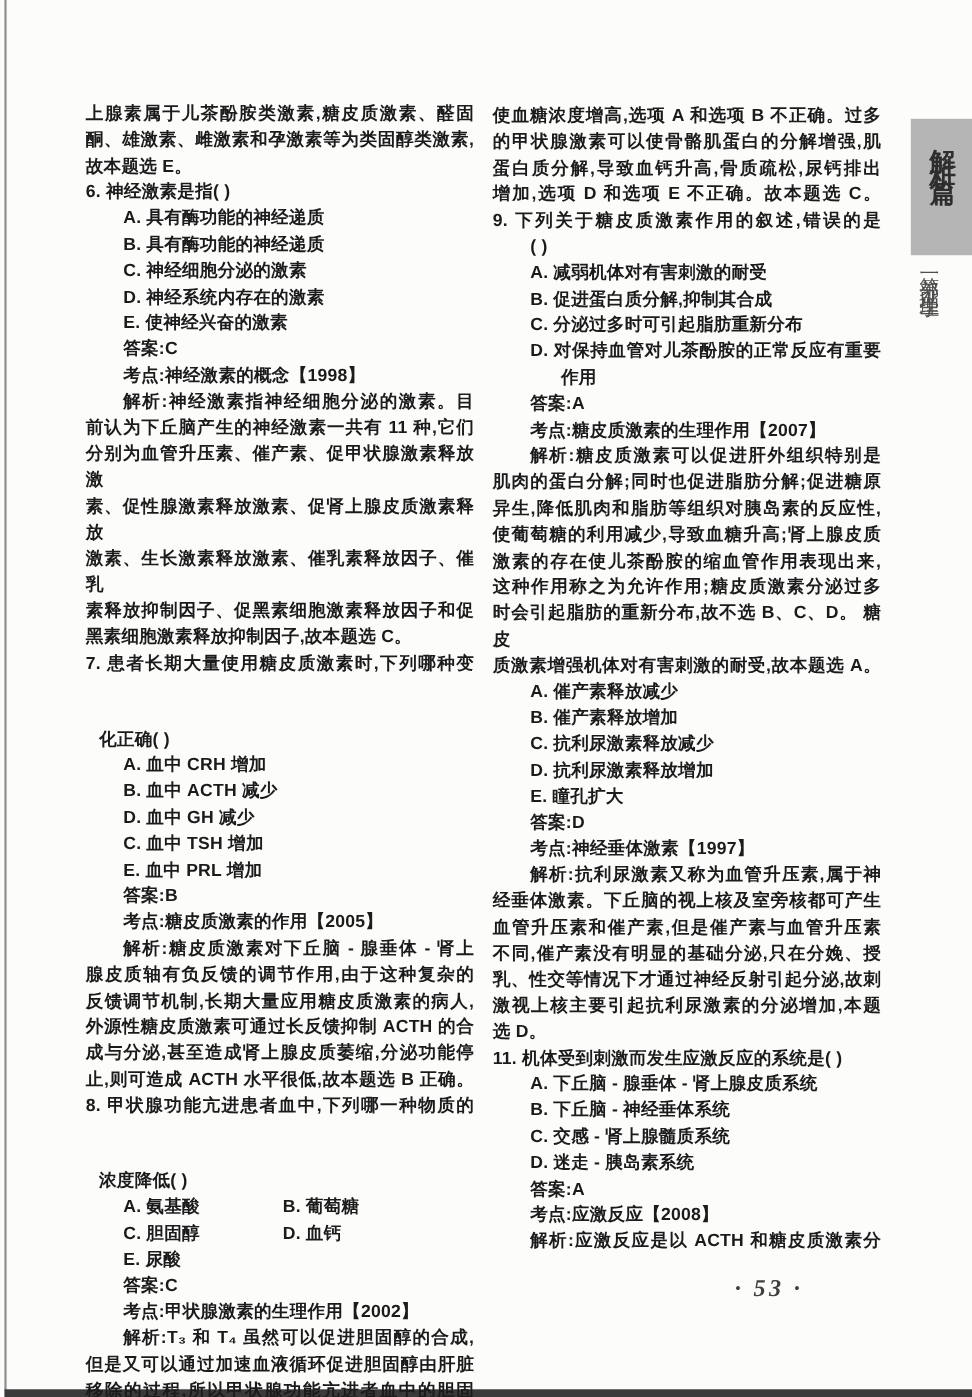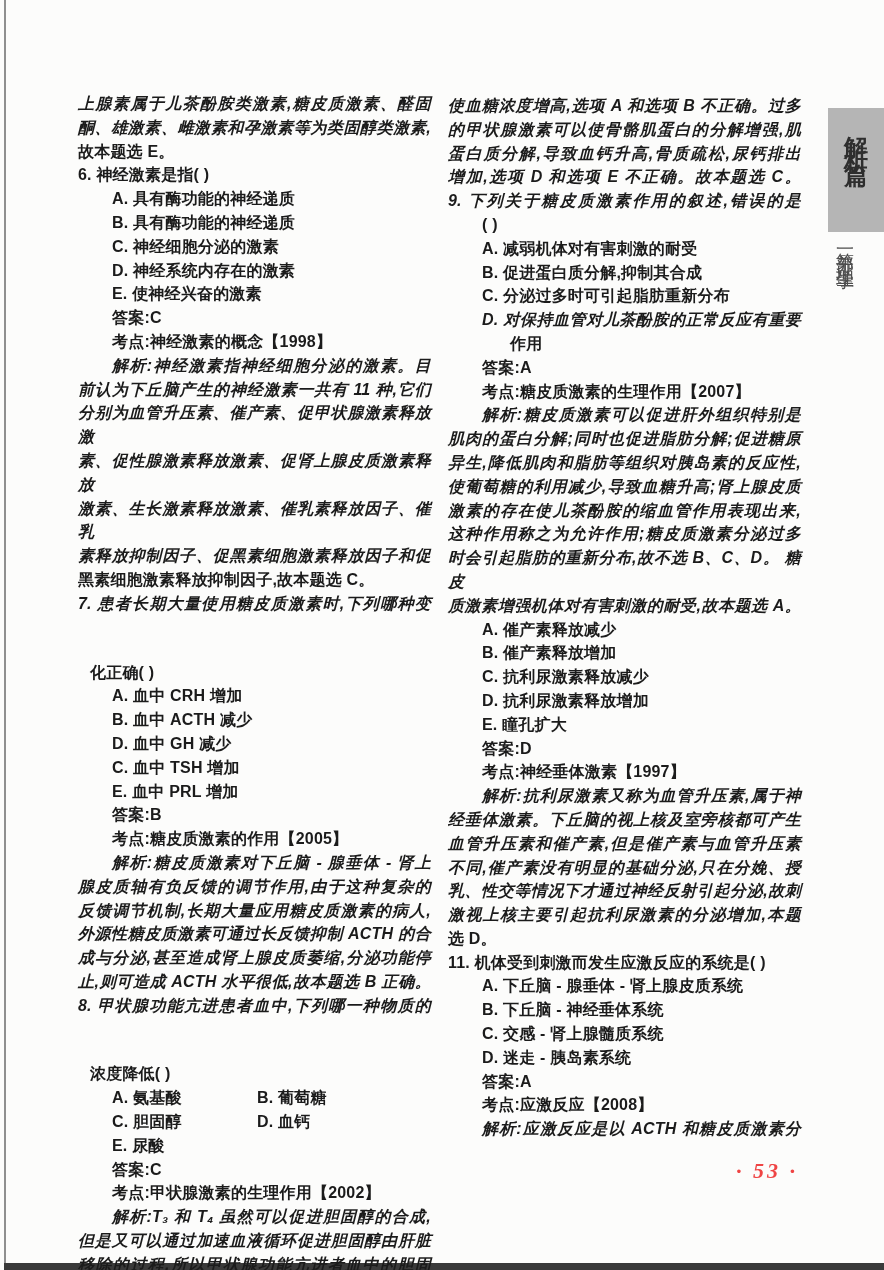--- a/index.html
+++ b/index.html
@@ -24,21 +24,21 @@
     position: absolute;
     width: 353px;
     font-size: 16px;
     line-height: 23.8px;
     font-weight: bold;
     letter-spacing: 0.2px;
   }
   .col-left  { left: 78px;  top: 92px; }
   .col-right { left: 448px; top: 94px; }
   .tline { min-height: 23.8px; }
-  .tline.just { text-align: justify; text-align-last: justify; font-style: italic; }
+  .tline.just { text-align: justify; text-align-last: justify; }
   .ind1 { padding-left: 12px; margin-top: 45px; }
   .ind2 { padding-left: 34px; }
   .ind3 { padding-left: 62px; }
   .c2a { display: inline-block; width: 145px; }
   .side-tab {
     position: absolute; left: 828px; top: 108px; width: 56px; height: 124px;
     background: #b5b5b5;
     display: flex; justify-content: center;
   }
   .side-tab span {
@@ -47,24 +47,24 @@
     letter-spacing: 14px; padding-top: 9px;
   }
   .side-section {
     position: absolute; left: 833px; top: 238px;
     writing-mode: vertical-rl;
     font-family: "Liberation Serif", serif;
     font-size: 18px; color: #4e4e4e; letter-spacing: 1px;
   }
   .side-section .subject { padding-top: 13px; }
   .page-num {
-    position: absolute; left: 736px; top: 1158px;
+    position: absolute; left: 668px; top: 1158px;
     font-family: "Liberation Serif", serif;
     font-style: italic; font-weight: bold;
-    font-size: 22px; color: #ef4444; letter-spacing: 3px;
+    font-size: 22px; color: #404040; letter-spacing: 3px;
   }
 </style>
 </head>
 <body>
 
 <div class="page">
   <div class="border-left"></div>
   <div class="border-bottom"></div>
 
   <div class="col col-left" id="col-left">

